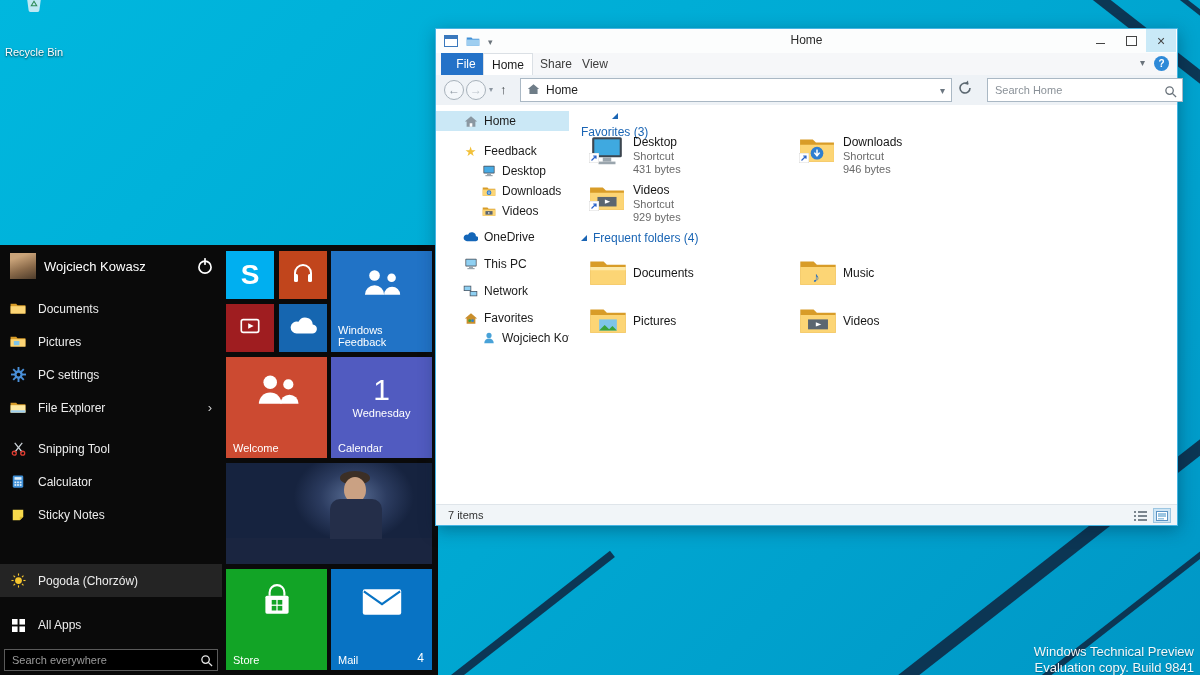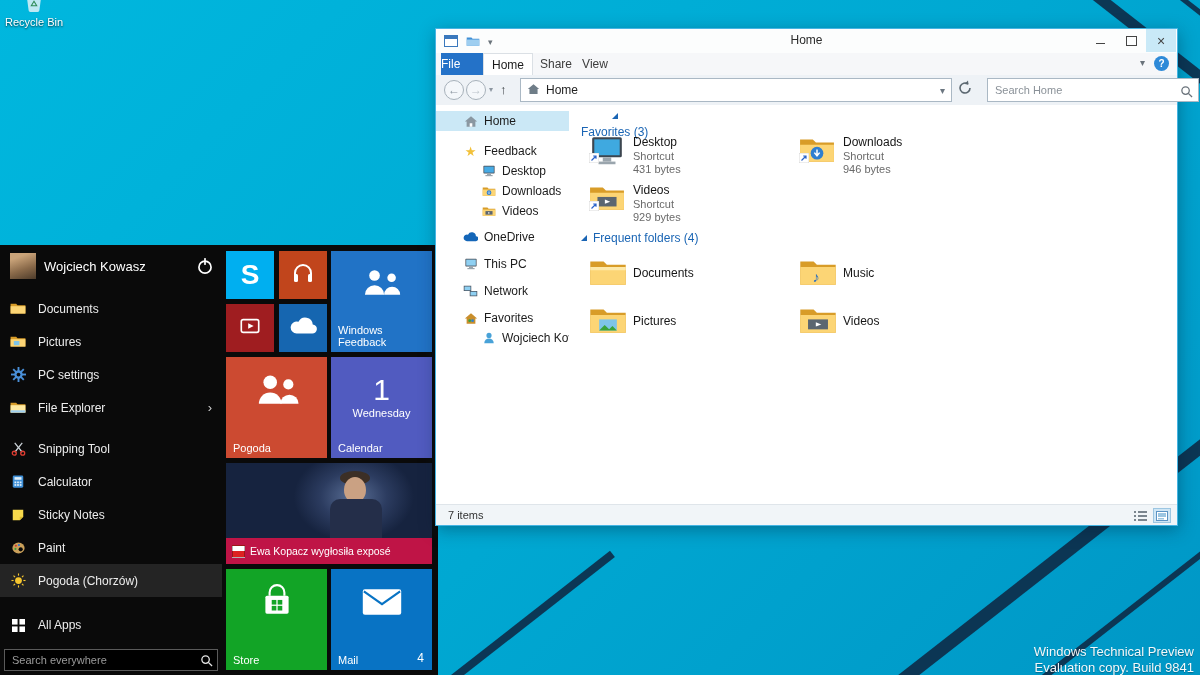--- a/index.html
+++ b/index.html
@@ -3,21 +3,21 @@
 <meta charset="utf-8">
 <style>
   html,body{margin:0;padding:0;}
   #screen{position:relative;width:1200px;height:675px;overflow:hidden;
     font-family:"Liberation Sans",sans-serif;
     background:linear-gradient(135deg,#00b7de 0%,#00a8d2 55%,#0097c6 100%);}
   .abs{position:absolute;}
   .ray{position:absolute;background:#0d2b47;opacity:.9;}
 
   
-  .dlabel{color:#fff;font-size:11px;text-align:center;text-shadow:0 1px 2px rgba(0,0,0,.75);line-height:13px;}
+  .dlabel{color:#fff;font-size:11px;text-align:center;text-shadow:0 1px 2px rgba(0,0,0,.75);line-height:13px;margin-top:30px;}
 
   
   .watermark{position:absolute;right:6px;top:644px;text-align:right;color:rgba(255,255,255,.95);
     font-size:13px;line-height:16px;text-shadow:0 1px 1px rgba(0,40,60,.4);}
 
   
   #startmenu{position:absolute;left:0;top:245px;width:438px;height:430px;background:#0a0a0a;}
   .sm-head{position:absolute;left:0;top:0;width:222px;height:42px;}
   .sm-user{position:absolute;left:44px;top:14px;color:#fff;font-size:13px;}
   .avatar{position:absolute;left:10px;top:8px;width:26px;height:26px;
@@ -58,35 +58,35 @@
     border:1px solid #45b4e3;box-shadow:1px 4px 16px rgba(0,25,45,.35);box-sizing:content-box;}
   .e-title{position:absolute;left:0;top:0;right:0;height:24px;background:#fcfdfd;}
   .e-title .title-text{position:absolute;left:0;right:0;top:4px;text-align:center;font-size:12px;color:#2b2b2b;}
   .qat{position:absolute;left:8px;top:4px;display:flex;align-items:center;gap:8px;}
   .wc{position:absolute;top:0;width:30px;height:23px;display:flex;align-items:center;justify-content:center;color:#444;}
   .wc.close{background:#c9e9f7;}
   .wc .minbar{width:9px;height:1px;background:#444;margin-top:6px;}
   .wc .maxbox{width:9px;height:8px;border:1px solid #444;}
   .e-tabs{position:absolute;left:0;top:24px;right:0;height:22px;background:#f6f7f9;border-bottom:1px solid #e3e7eb;}
   .file-tab{position:absolute;left:5px;top:0;width:50px;height:22px;background:#2472c8;color:#fff;
-    font-size:12px;display:flex;align-items:center;}
+    font-size:12px;display:flex;align-items:center;justify-content:center;}
   .tab{position:absolute;top:0;height:21px;display:flex;align-items:center;justify-content:center;
     font-size:12px;color:#3c3c3c;}
   .tab.selected{background:#fff;border:1px solid #dbe0e5;border-bottom:none;color:#1b1b1b;}
   .helpq{position:absolute;right:8px;top:3px;width:15px;height:15px;border-radius:50%;background:#2e8ad8;
     color:#fff;font-size:10px;font-weight:bold;display:flex;align-items:center;justify-content:center;}
   .ribbon-chev{position:absolute;right:32px;top:4px;color:#6a737b;font-size:10px;}
   .e-addr{position:absolute;left:0;top:46px;right:0;height:30px;background:#eef2f6;border-bottom:1px solid #e3e7eb;}
   .navcirc{position:absolute;top:5px;width:20px;height:20px;border-radius:50%;border:1px solid #a7b1ba;
     display:flex;align-items:center;justify-content:center;font-size:12px;color:#8d97a1;box-sizing:border-box;background:#f4f7fa;}
   .addrbox{position:absolute;left:84px;top:3px;width:432px;height:24px;background:#fff;border:1px solid #aab8c4;
     box-sizing:border-box;display:flex;align-items:center;padding:0 6px;gap:6px;font-size:12px;color:#222;}
   .addrbox .dd{margin-left:auto;color:#6b7680;font-size:10px;}
   .refresh{position:absolute;left:521px;top:5px;}
-  .searchbox{position:absolute;left:551px;top:3px;width:212px;height:24px;background:#fff;border:1px solid #aab8c4;box-sizing:border-box;}
+  .searchbox{position:absolute;left:551px;top:3px;width:196px;height:24px;background:#fff;border:1px solid #aab8c4;box-sizing:border-box;}
   .searchbox input{width:100%;height:100%;border:none;outline:none;font-size:11px;color:#444;
     padding:0 24px 0 7px;box-sizing:border-box;font-family:"Liberation Sans",sans-serif;}
   .searchbox input::placeholder{color:#8a9198;}
   .searchbox .mag{position:absolute;right:5px;top:5px;}
   .e-nav{position:absolute;left:0;top:76px;width:133px;bottom:21px;background:#fff;}
   .nav-item{position:absolute;left:0;width:133px;height:20px;display:flex;align-items:center;gap:6px;
     padding-left:27px;box-sizing:border-box;font-size:12px;color:#1b1b1b;white-space:nowrap;}
   .nav-item.child{padding-left:45px;}
   .nav-item.selected{background:#cbe8f6;}
   .nav-item .nic{width:15px;height:14px;flex:none;display:flex;align-items:center;justify-content:center;}
@@ -224,32 +224,20 @@
     </div>
     <div class="smi" style="top:253px;">
       <span class="ic">
           <svg width="14" height="14" viewBox="0 0 16 16">
             <path d="M2 2 h12 v8 l-4 4 H2 z" fill="#f7d94c"></path>
             <path d="M14 10 l-4 4 v-4 z" fill="#d9b92f"></path>
           </svg>
         </span>
       <span>Sticky Notes</span>
     </div>
-    <div class="smi" style="top:286px;">
-      <span class="ic">
-          <svg width="15" height="14" viewBox="0 0 16 16">
-            <ellipse cx="8" cy="8" rx="7" ry="6.2" fill="#caa05a"></ellipse>
-            <circle cx="10.5" cy="9.5" r="2.4" fill="#0a0a0a"></circle>
-            <circle cx="5" cy="5.5" r="1.2" fill="#d23b2e"></circle>
-            <circle cx="8.5" cy="4.5" r="1.2" fill="#2e6fd2"></circle>
-            <circle cx="4.5" cy="9" r="1.2" fill="#3aa33a"></circle>
-          </svg>
-        </span>
-      <span>Paint</span>
-    </div>
     <div class="smi hl" style="top:319px;">
       <span class="ic">
           <svg width="15" height="15" viewBox="0 0 16 16">
             <circle cx="8" cy="8" r="3.6" fill="#f6c62f"></circle>
             <g stroke="#f6c62f" stroke-width="1.2">
               <line x1="8" y1="0.5" x2="8" y2="2.8"></line>
               <line x1="8" y1="13.2" x2="8" y2="15.5"></line>
               <line x1="0.5" y1="8" x2="2.8" y2="8"></line>
               <line x1="13.2" y1="8" x2="15.5" y2="8"></line>
               <line x1="2.7" y1="2.7" x2="4.3" y2="4.3"></line>
@@ -329,38 +317,34 @@
       <span class="t-upper">
         <svg width="46" height="34" viewBox="0 0 40 30">
             <g fill="#fff">
               <circle cx="14" cy="9" r="6"></circle>
               <path d="M4 28 a10 10 0 0 1 20 0 z"></path>
               <circle cx="30" cy="11" r="4.5"></circle>
               <path d="M23 28 a8 8 0 0 1 16 0 z"></path>
             </g>
           </svg>
       </span>
-      <span class="t-label">Pogoda</span>
+      <span class="t-label">Welcome</span>
     </div>
     <div class="tile" style="left:331px;top:112px;width:101px;height:101px;background:#515bc0;">
       <div style="position:absolute;left:0;right:0;top:18px;">
         <div class="cal-day">1</div>
         <div class="cal-week">Wednesday</div>
       </div>
       <span class="t-label">Calendar</span>
     </div>
     <div class="tile" style="left:226px;top:218px;width:206px;height:101px;background:#1a2540;">
       <div class="news-img">
         <div class="news-hair"></div>
           <div class="news-face"></div>
           <div class="news-body"></div>
-      </div>
-      <div class="news-bar" style="background:#bf1446;">
-        <span class="news-flag"></span>
-        <span>Ewa Kopacz wygłosiła exposé</span>
       </div>
     </div>
     <div class="tile" style="left:226px;top:324px;width:101px;height:101px;background:#12a426;">
       <span class="t-upper">
         <svg width="38" height="38" viewBox="0 0 36 36">
             <path d="M11 13 v-3 a7 7 0 0 1 14 0 v3" fill="none" stroke="#fff" stroke-width="2"></path>
             <rect x="7" y="13" width="22" height="17" rx="1.5" fill="#fff"></rect>
             <g fill="#12a426">
               <rect x="13" y="17" width="4.4" height="4.4"></rect>
               <rect x="18.6" y="17" width="4.4" height="4.4"></rect>

